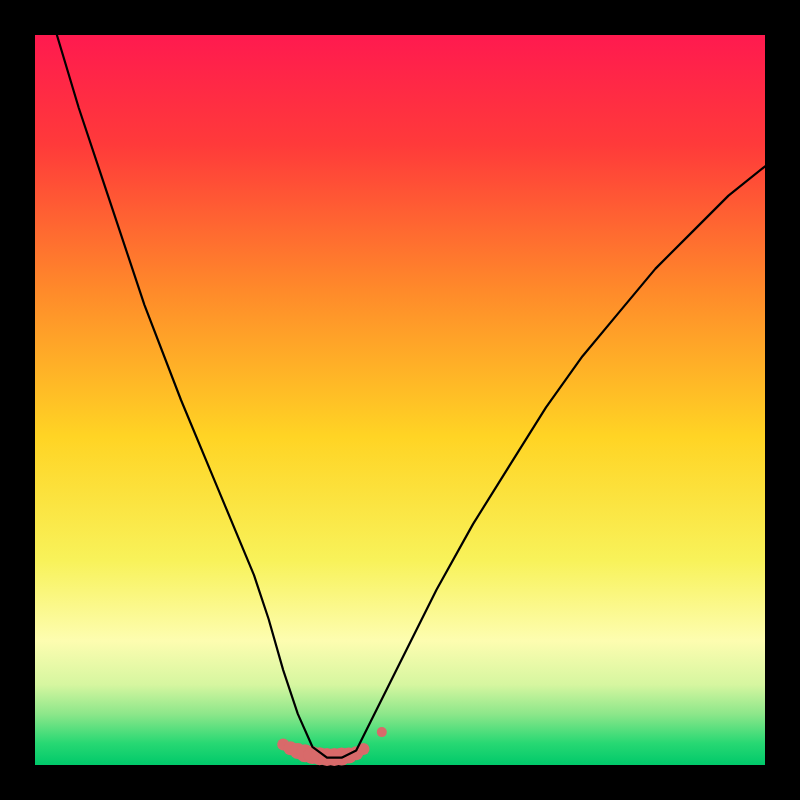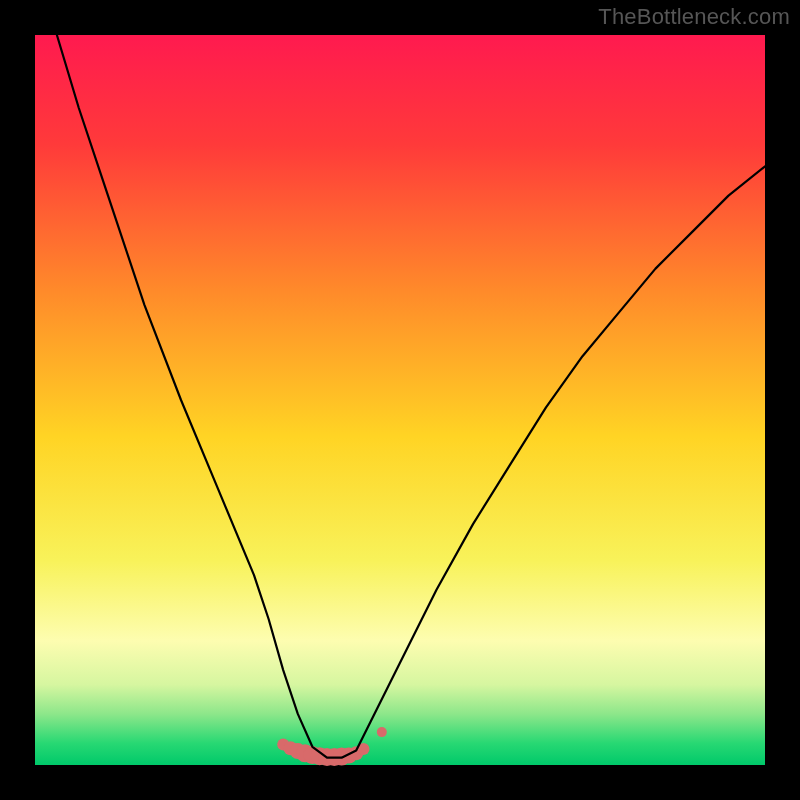--- a/index.html
+++ b/index.html
@@ -71,14 +71,13 @@
         <circle cx="348.9" cy="755.5" r="8" fill="#d86a6a"></circle>
         <circle cx="356.2" cy="753.3" r="7" fill="#d86a6a"></circle>
         <circle cx="363.5" cy="748.9" r="6" fill="#d86a6a"></circle>
         <circle cx="381.8" cy="732.1" r="5" fill="#d86a6a"></circle>
       </g>
 
     <path id="curvePath" fill="none" d="M56.9 35.0 L78.8 108.0 L108.0 195.6 L144.5 305.1 L181.0 400.0 L217.5 487.6 L254.0 575.2 L268.6 619.0 L283.2 670.1 L297.8 713.9 L312.4 746.8 L327.0 757.7 L341.6 757.7 L356.2 750.4 L370.8 721.2 L400.0 662.8 L436.5 589.8 L473.0 524.1 L509.5 465.7 L546.0 407.3 L582.5 356.2 L619.0 312.4 L655.5 268.6 L692.0 232.1 L728.5 195.6 L765.0 166.4" stroke="#000000" stroke-width="2.2" stroke-linecap="round" stroke-linejoin="round"></path>
 
   </svg>
 
-  <div class="watermark">TheBottleneck.com</div>
 </div>
 
 </body></html>

